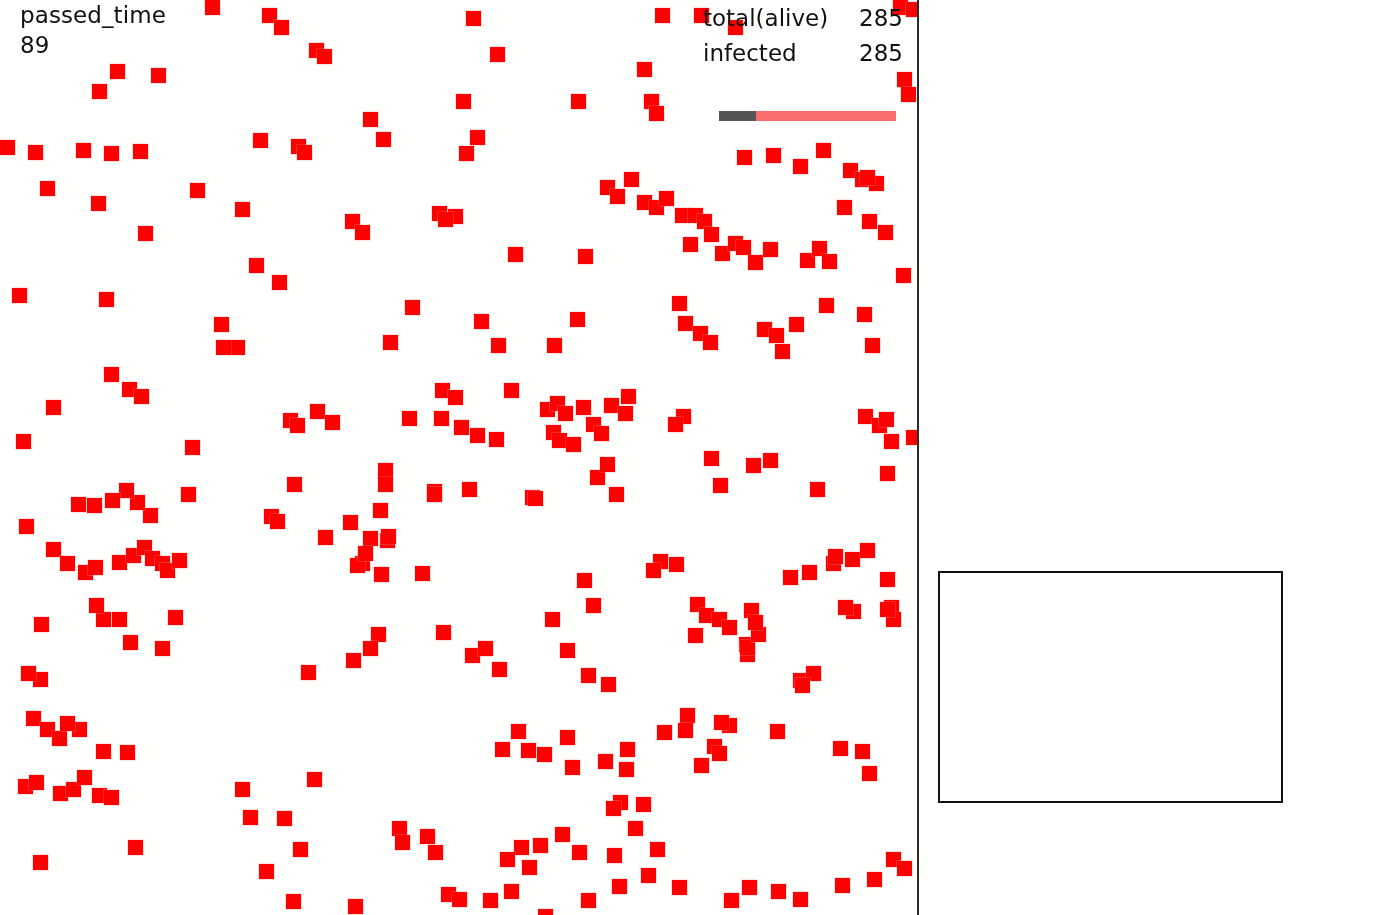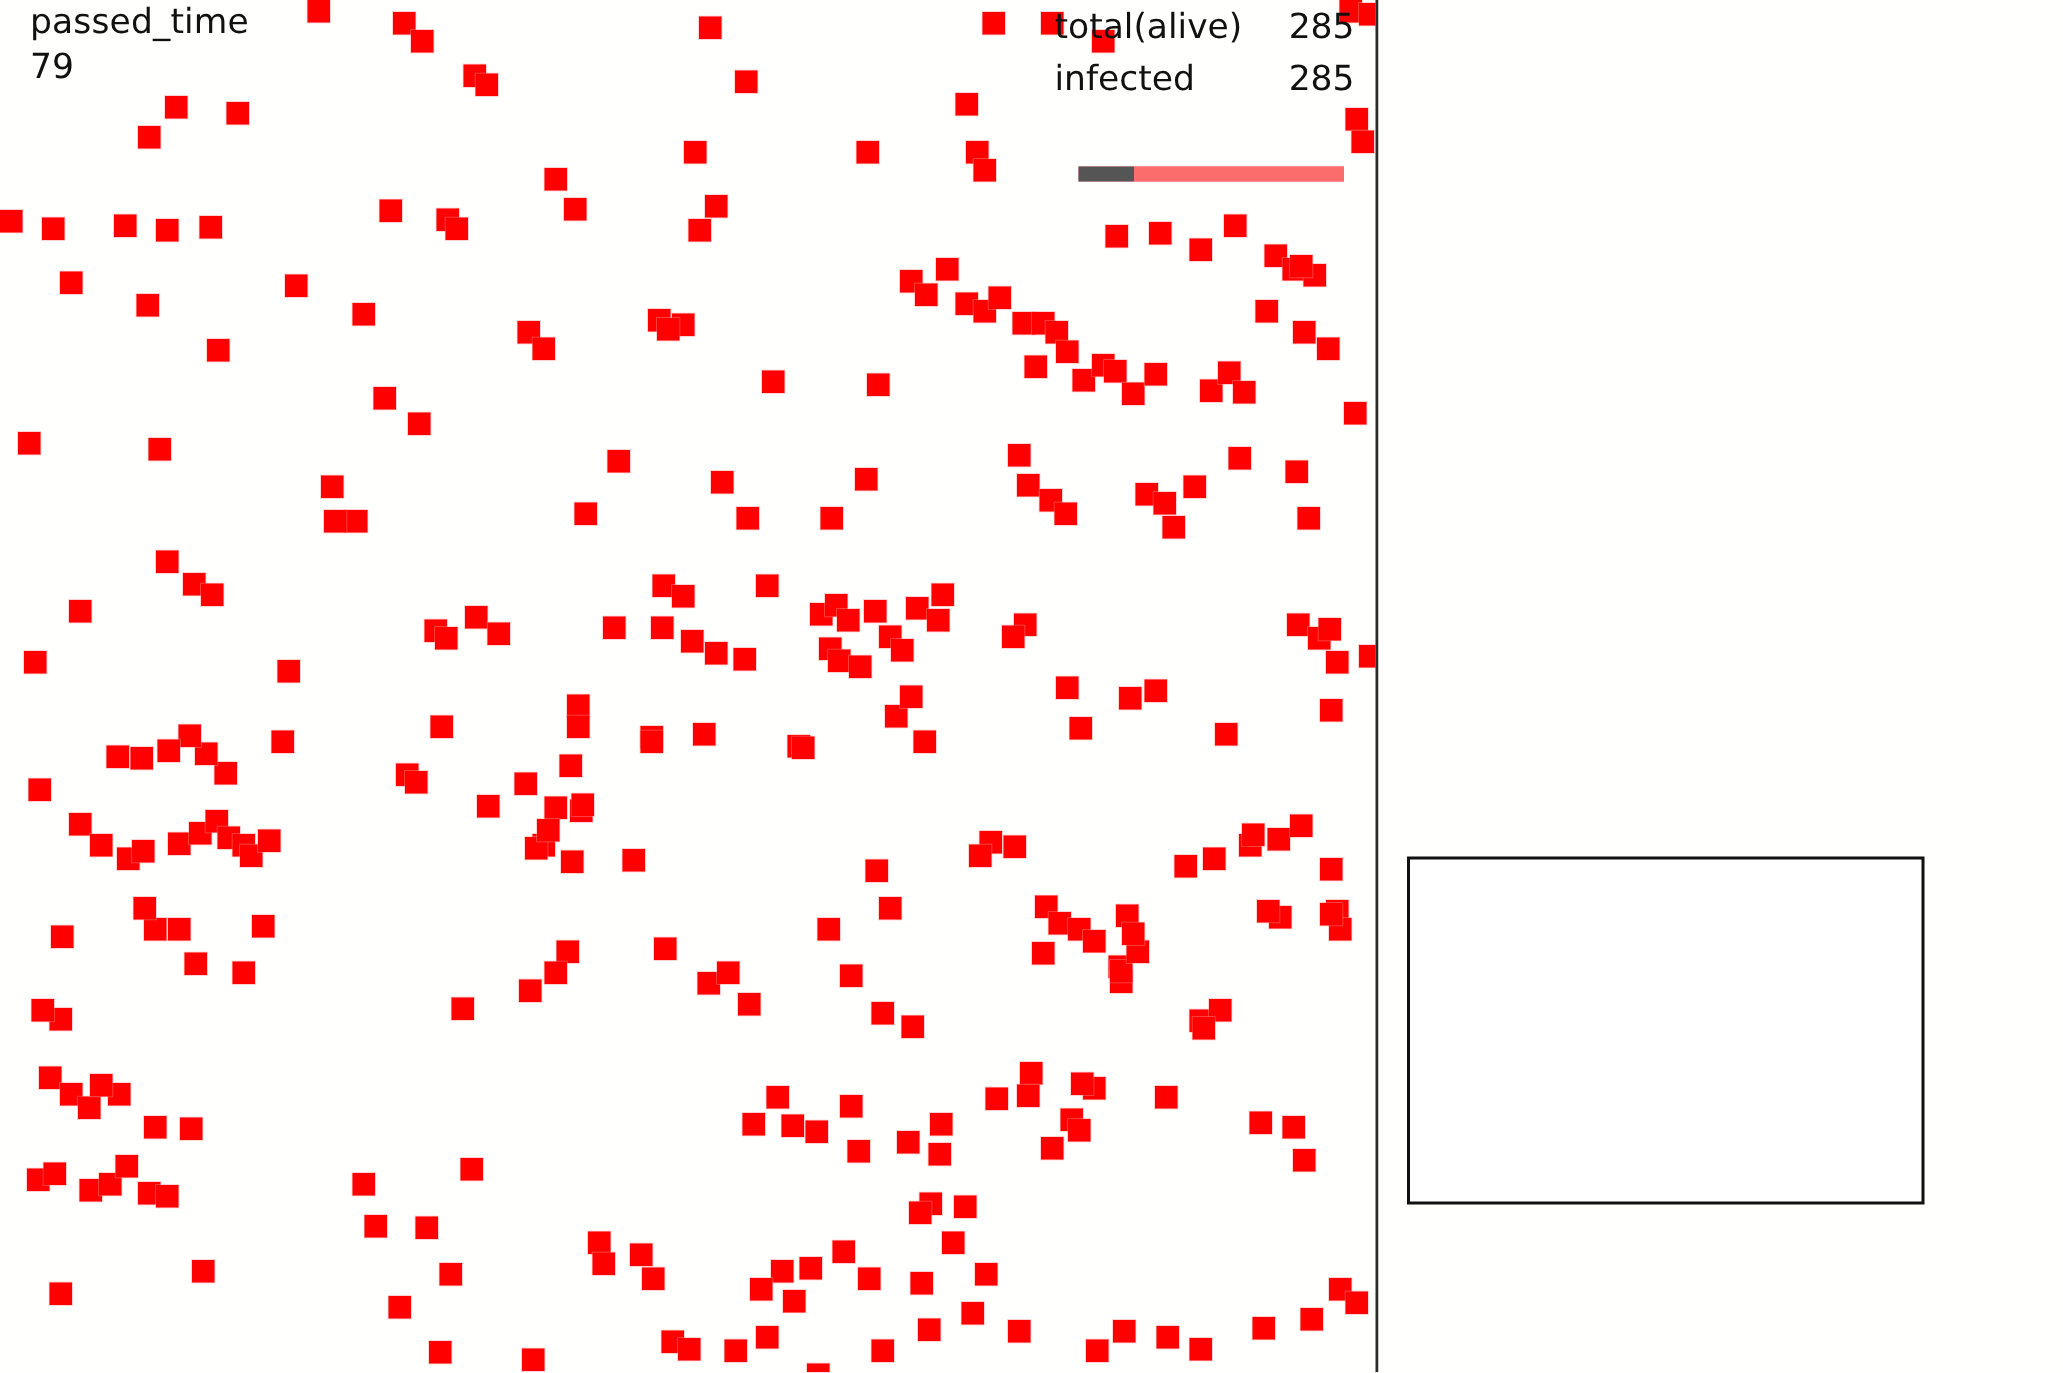--- a/index.html
+++ b/index.html
@@ -450,21 +450,21 @@
         <div class="agent infected" style="left: 104px; top: 367px; width: 15px; height: 15px; background: rgb(254, 0, 0);"></div>
         <div class="agent infected" style="left: 122px; top: 382px; width: 15px; height: 15px; background: rgb(254, 0, 0);"></div>
         <div class="agent infected" style="left: 134px; top: 389px; width: 15px; height: 15px; background: rgb(254, 0, 0);"></div>
         <div class="agent infected" style="left: 138px; top: 226px; width: 15px; height: 15px; background: rgb(254, 0, 0);"></div>
         <div class="agent infected" style="left: 19px; top: 519px; width: 15px; height: 15px; background: rgb(254, 0, 0);"></div>
         <div class="agent infected" style="left: 60px; top: 716px; width: 15px; height: 15px; background: rgb(254, 0, 0);"></div>
       </div>
 
     <div id="hud-left">
       <span class="hud-label">passed_time</span>
-      <span class="hud-value">79</span>
+      <span class="hud-value">89</span>
     </div>
 
     <div id="hud-stats">
       <div class="stat-row">
         <span class="stat-label">total(alive)</span>
         <span class="stat-value">285</span>
       </div>
       <div class="stat-row">
         <span class="stat-label">infected</span>
         <span class="stat-value">285</span>

